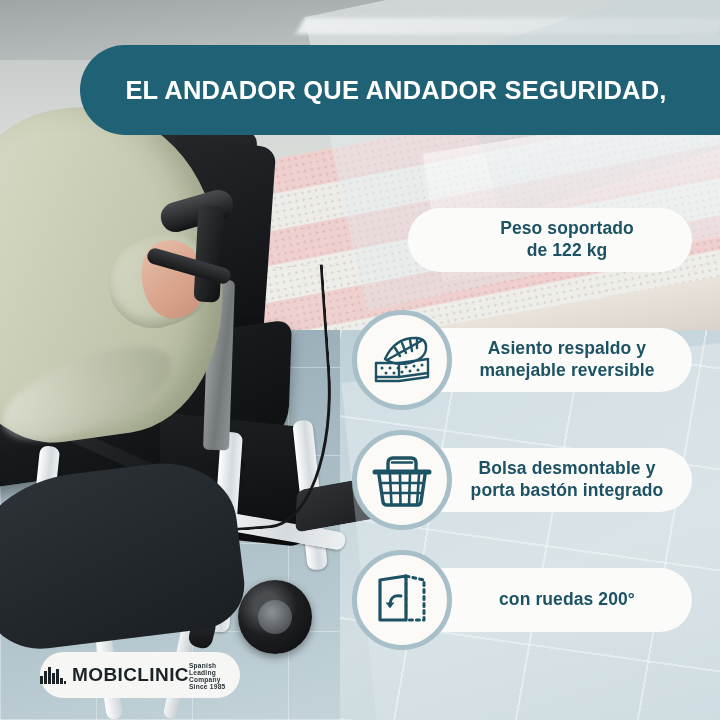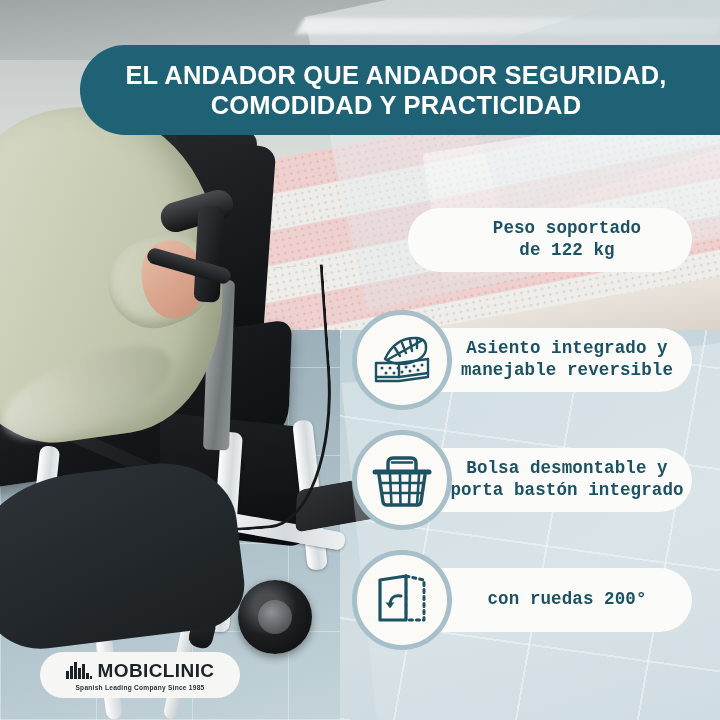--- a/index.html
+++ b/index.html
@@ -277,40 +277,40 @@
   }
   .pill-text {
     color: #1c5263;
     font-size: 17.5px;
     font-weight: bold;
     line-height: 1.25;
     text-align: center;
     padding-left: 34px;
     letter-spacing: .1px;
   }
-  .pill-text span { display: block; font-family: Liberation Mono, monospace; }
+  .pill-text span { display: block; }
 
   .ico-wrap {
     position: absolute; left: 0; top: 0;
     width: 100px; height: 100px;
     border-radius: 50%;
     background: #fbfaf6;
     border: 5px solid #a7bfc8;
     display: flex; align-items: center; justify-content: center;
     z-index: 2;
   }
   .ico-wrap svg { display: block; }
 
   
   .logo {
     position: absolute; left: 40px; top: 652px;
     width: 200px; height: 46px;
     background: #f6f7f5;
     border-radius: 23px;
-    display: flex; flex-direction: column;
+    display: flex; flex-direction: row;
     align-items: center; justify-content: center;
   }
   .logo-row { display: flex; align-items: center; gap: 6px; }
   .logo-name {
     color: #1c2327; font-size: 19px; font-weight: bold; letter-spacing: .4px;
   }
   .logo-tag {
     color: #2b3338; font-size: 6.6px; font-weight: bold;
     letter-spacing: .25px; margin-top: 2px;
   }
@@ -362,39 +362,38 @@
 
     <div class="wash3"></div>
     <div class="wash1"></div>
     <div class="wash2"></div>
     <div class="wash4"></div>
   </div>
 
   <div class="banner">
     <div class="banner-text">
       <span>EL ANDADOR QUE ANDADOR SEGURIDAD,</span>
-      <span class="l2">COMODIDAD Y PRACTICIDAD</span>
     </div>
   </div>
 
   <div class="features">
 
     <div class="feature">
       <div class="pill">
         <div class="pill-text">
           <span>Peso soportado</span>
           <span>de 122 kg</span>
         </div>
       </div>
     </div>
 
     <div class="feature">
       <div class="pill">
         <div class="pill-text">
-          <span>Asiento integrado y</span>
+          <span>Asiento respaldo y</span>
           <span>manejable reversible</span>
         </div>
       </div>
       <div class="ico-wrap">
         <svg width="66" height="62" viewBox="0 0 66 62" fill="none" stroke="#1c5263" stroke-width="2.4" stroke-linejoin="round" stroke-linecap="round">
 
           <path d="M7 34 L30 34 L59 30 L59 44 L30 48 L7 48 Z"></path>
           <path d="M7 48 L7 52 L30 52 L59 48 L59 44"></path>
           <path d="M30 34 L30 48"></path>
 

